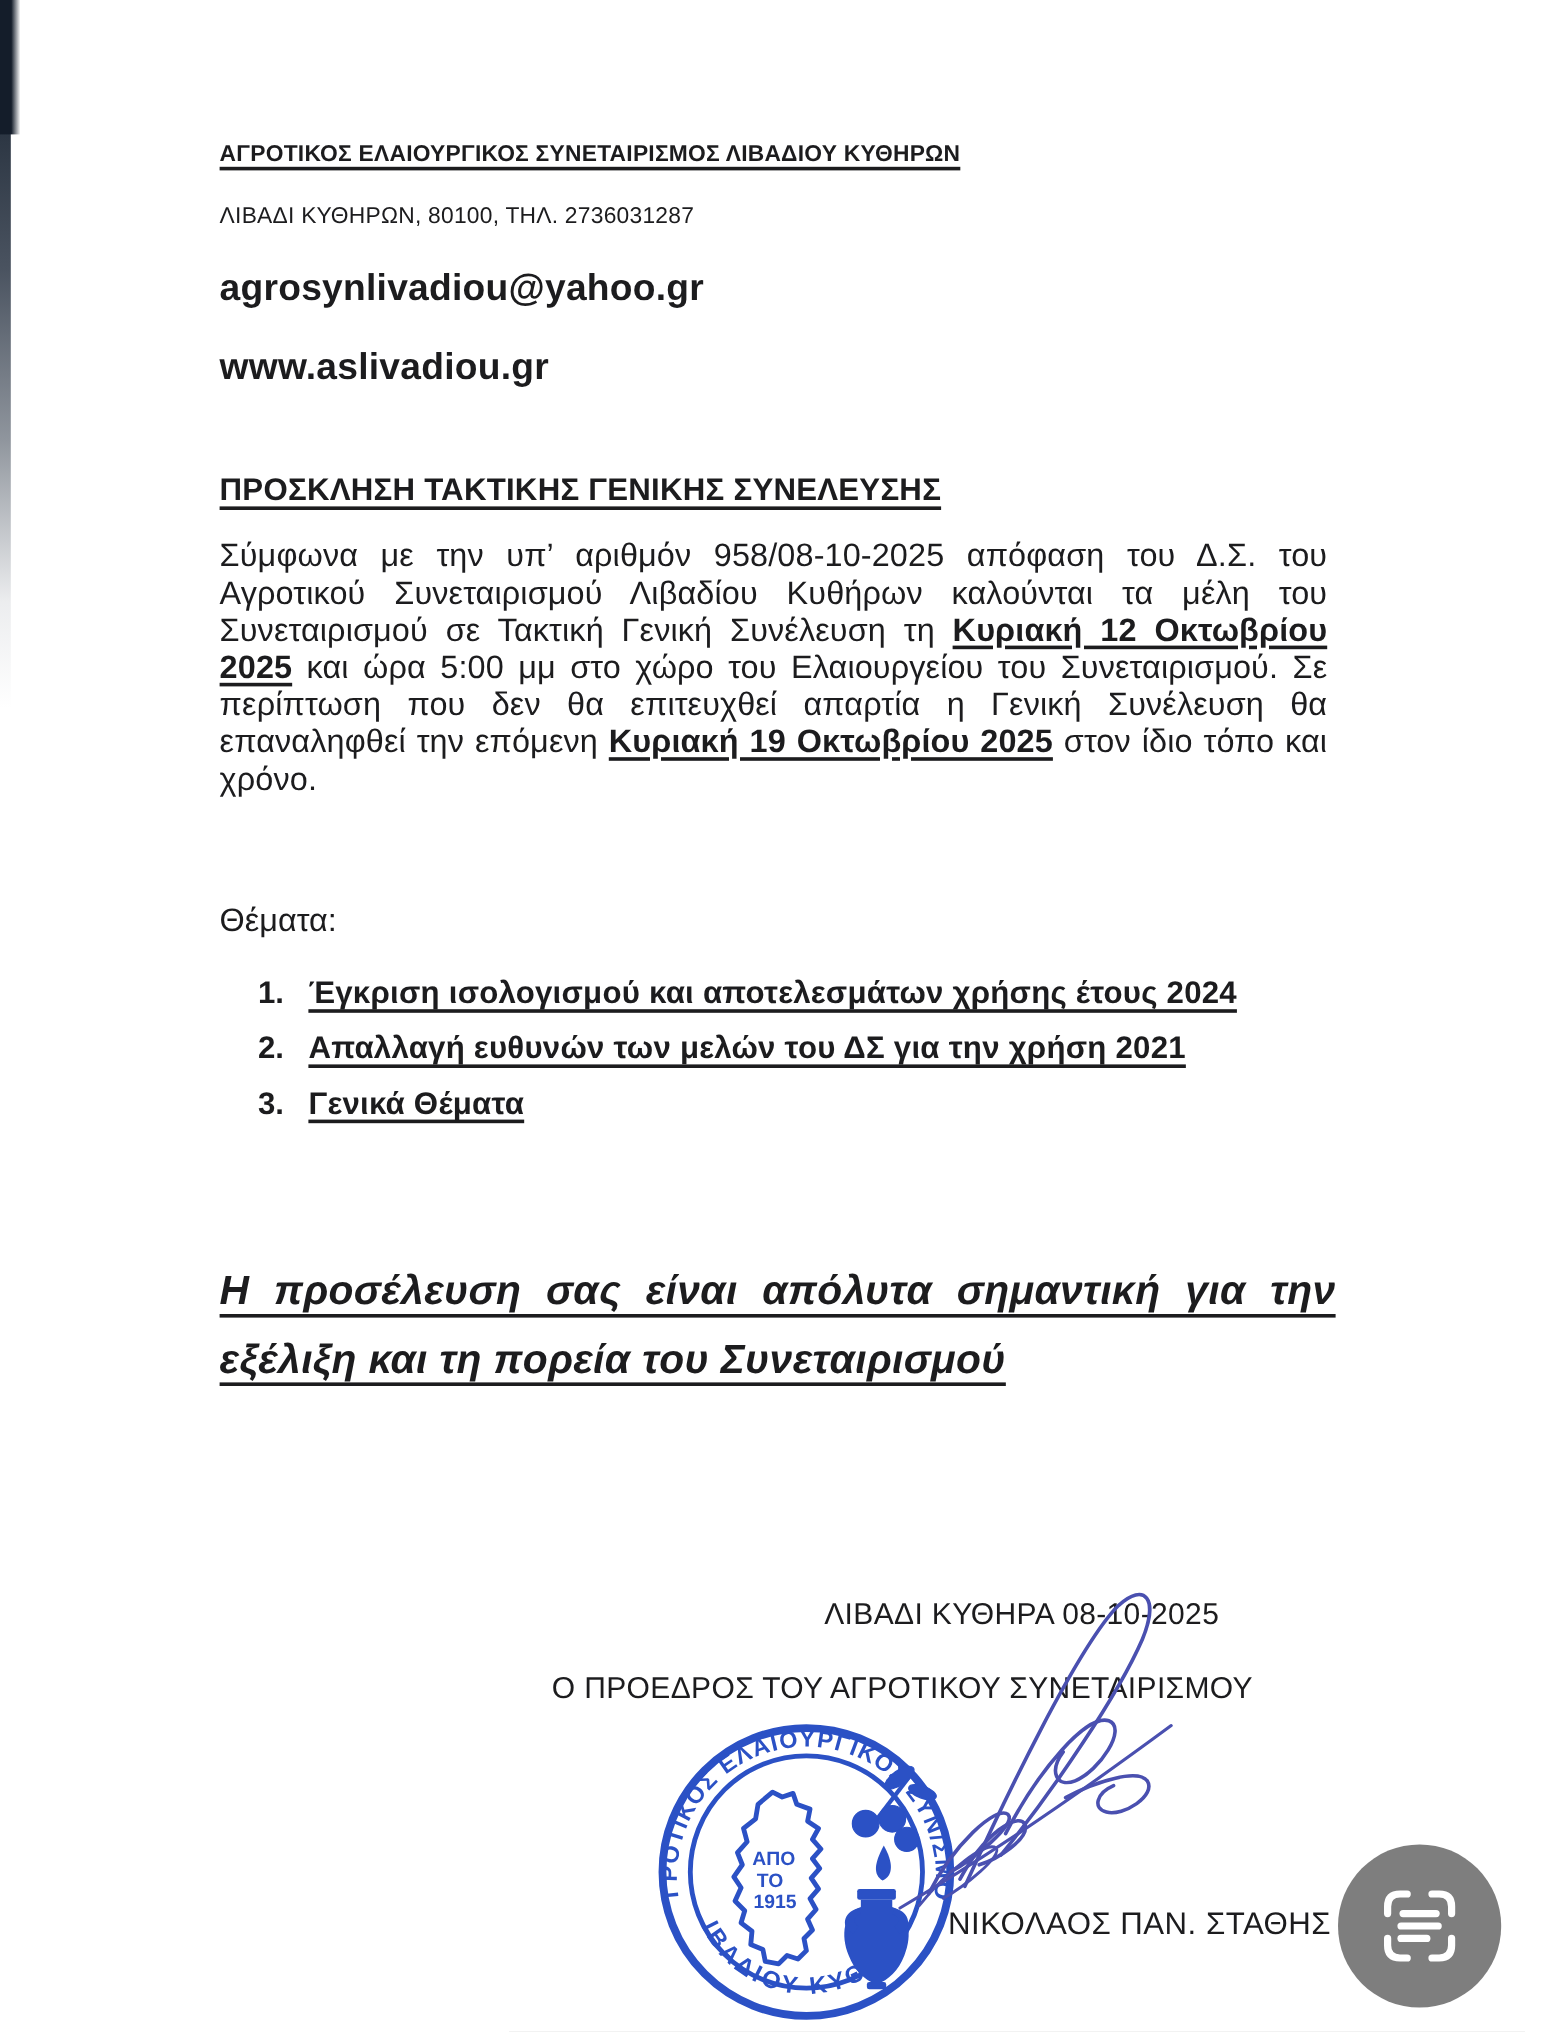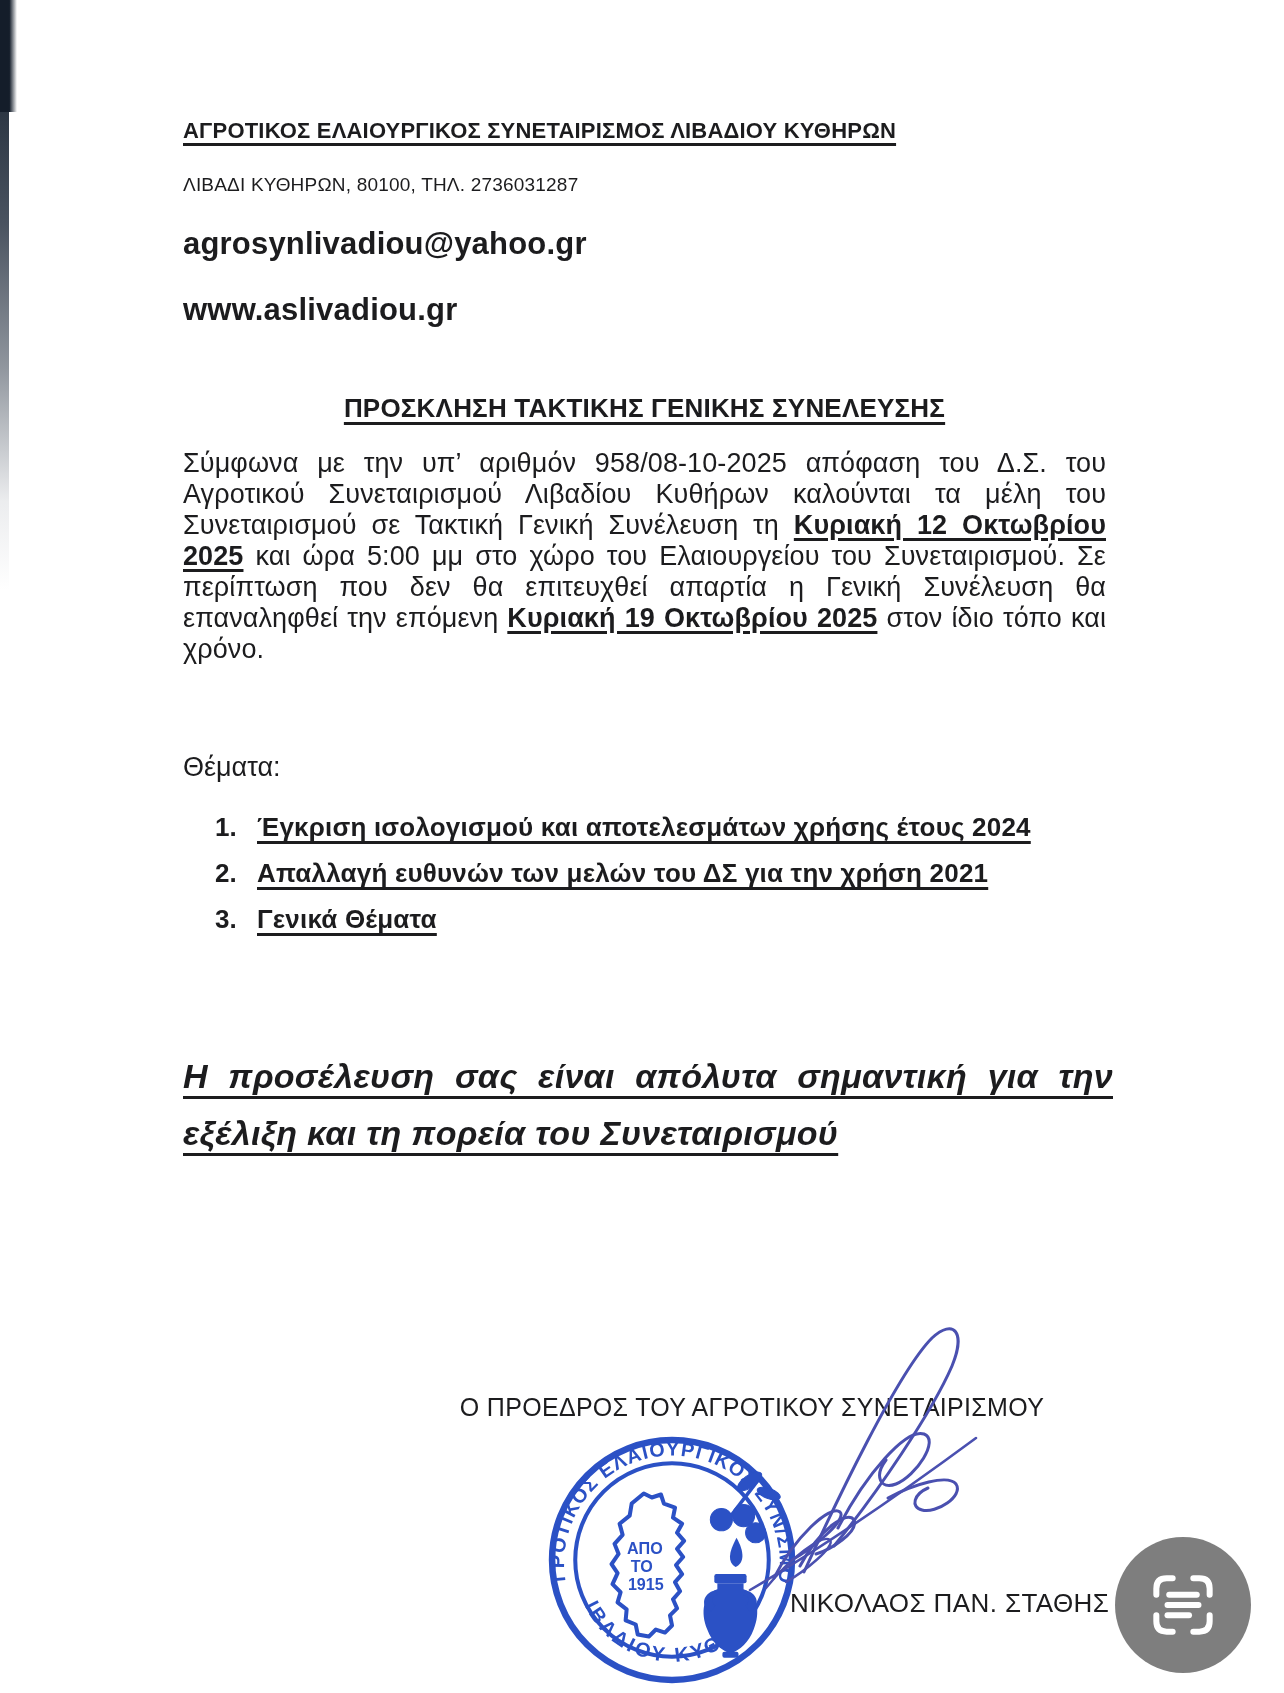--- a/index.html
+++ b/index.html
@@ -13,30 +13,30 @@
   }
   
   .edge-strip{
     position:absolute;left:0;top:0;width:9px;height:590px;
     background:linear-gradient(180deg,#17202d 0%,#2b3542 18%,#4a5360 38%,#8f959d 62%,rgba(200,203,208,.35) 85%,rgba(255,255,255,0) 100%);
   }
   .edge-cap{position:absolute;left:0;top:0;width:17px;height:112px;background:linear-gradient(90deg,#141d2a 55%,rgba(20,29,42,0) 100%);}
 
   .header-block{position:absolute;left:183px;top:118px;width:930px;}
   .org-name{
-    font-size:22px;font-weight:700;letter-spacing:.2px;
+    font-size:19px;font-weight:700;letter-spacing:.2px;
     text-decoration:underline;text-decoration-thickness:2.5px;text-underline-offset:5px;
     margin:0 0 30px 0;
   }
   .org-address{font-size:19px;font-weight:400;margin:0 0 30px 0;letter-spacing:.2px;}
   .org-email,.org-web{font-size:31px;font-weight:700;margin:16px 0 30px 0;letter-spacing:.2px;}
 
   .doc-title{
     position:absolute;left:183px;top:393px;width:923px;
-    text-align:center;font-size:26px;font-weight:700;letter-spacing:.2px;
+    text-align:left;font-size:26px;font-weight:700;letter-spacing:.2px;
   }
   .doc-title span{text-decoration:underline;text-decoration-thickness:2.5px;text-underline-offset:5px;}
 
   .body-par{
     position:absolute;left:183px;top:448px;width:923px;
     font-size:27px;line-height:31px;text-align:justify;text-justify:inter-word;
     letter-spacing:.1px;
   }
   .bold-u{font-weight:700;text-decoration:underline;text-decoration-thickness:2.5px;text-underline-offset:4px;}
 
@@ -104,20 +104,21 @@
     <div class="topic-row">
       <span class="topic-num">3.</span>
       <span class="topic-text">Γενικά Θέματα</span>
     </div>
   </div>
 
   <div class="statement">
     <span>Η προσέλευση σας είναι απόλυτα σημαντική για την εξέλιξη και τη πορεία του Συνεταιρισμού</span>
   </div>
 
+  <div class="place-date">ΛΙΒΑΔΙ ΚΥΘΗΡΑ 08-10-2025</div>
   <div class="president-line">Ο ΠΡΟΕΔΡΟΣ ΤΟΥ ΑΓΡΟΤΙΚΟΥ ΣΥΝΕΤΑΙΡΙΣΜΟΥ</div>
   <div class="president-name">ΝΙΚΟΛΑΟΣ ΠΑΝ. ΣΤΑΘΗΣ</div>
 
   <div class="stamp">
     <svg viewBox="0 0 256 256">
       <g fill="none" stroke="#2b51c5">
         <circle cx="128" cy="128" r="119" stroke-width="6.5"></circle>
         <circle cx="128" cy="128" r="96" stroke-width="4"></circle>
       </g>
       <defs>

